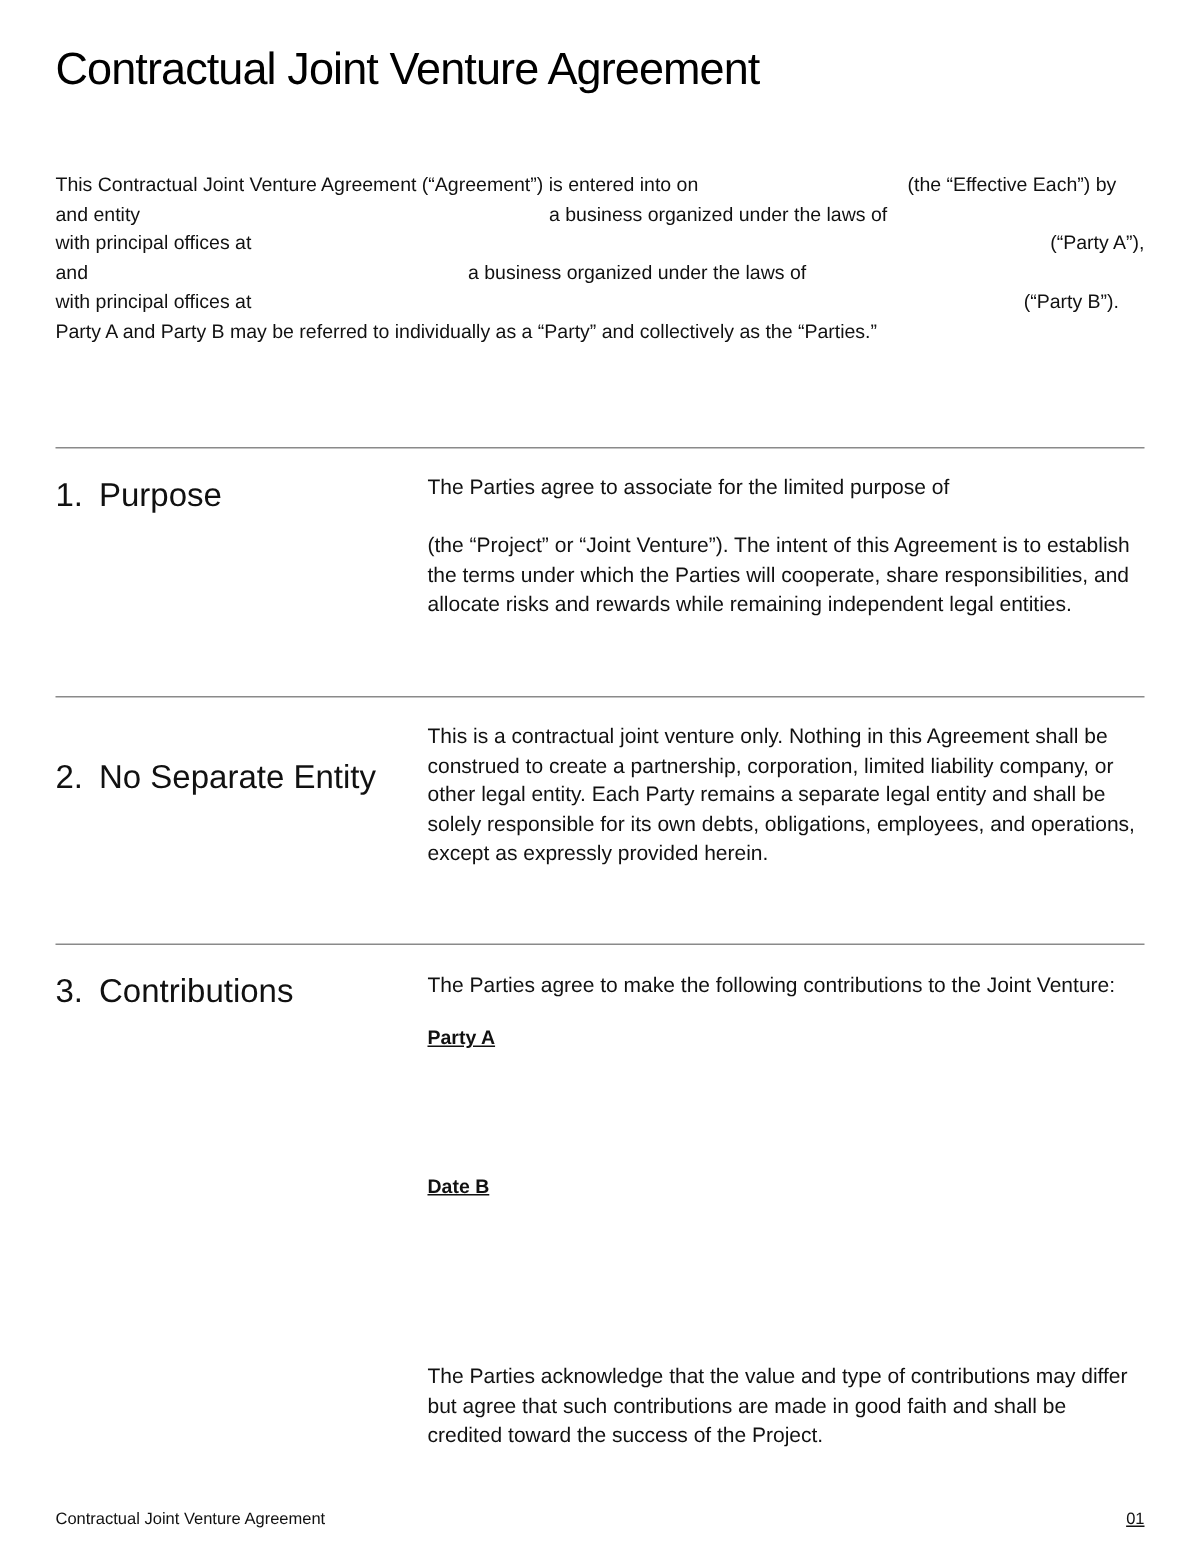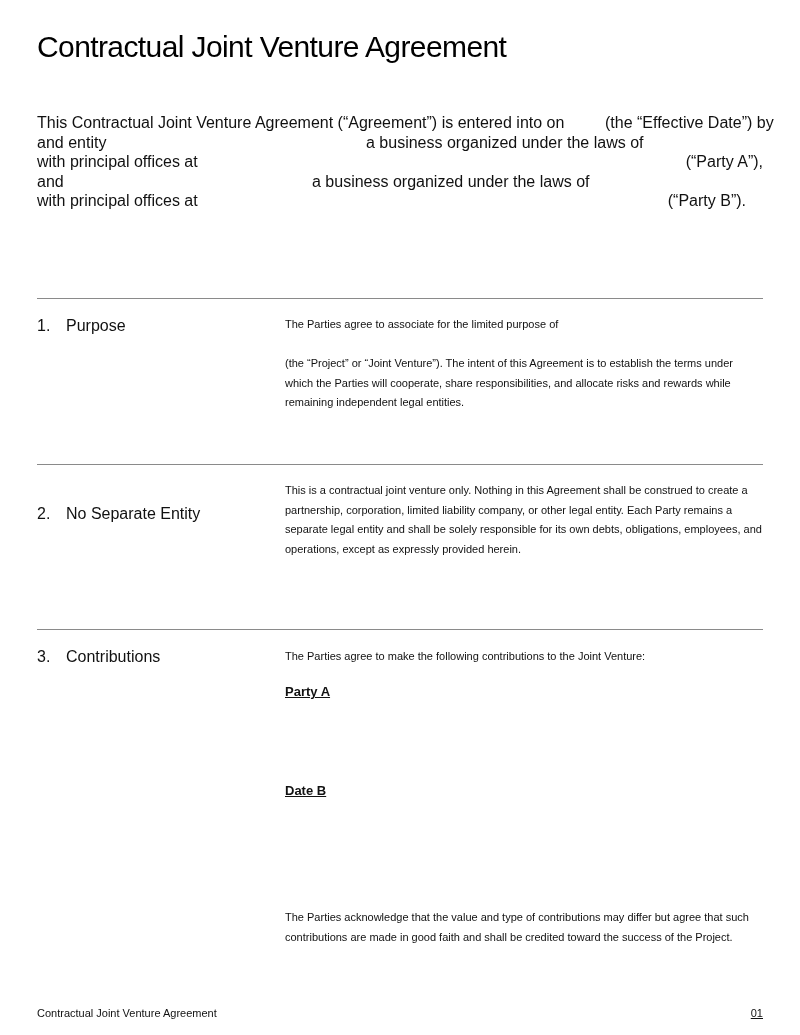--- a/index.html
+++ b/index.html
@@ -5,57 +5,60 @@
   html, body { margin: 0; padding: 0; background: #ffffff; }
   body {
     width: 800px; height: 1035px; position: relative; overflow: hidden;
     font-family: "Liberation Sans", sans-serif; color: #111111;
   }
   .title {
     position: absolute; left: 37px; top: 30px;
     font-size: 30px; letter-spacing: -0.6px; font-weight: normal; margin: 0;
     color: #000;
   }
-  .intro { position: absolute; left: 37px; top: 113px; width: 726px; font-size: 16px; text-decoration: underline; }
+  .intro { position: absolute; left: 37px; top: 113px; width: 726px; font-size: 13px; text-decoration: underline; }
   .intro .line { position: relative; height: 19.6px; line-height: 19.6px; white-space: nowrap; }
   .intro .line span { position: absolute; top: 0; }
   .rule { position: absolute; left: 37px; width: 726px; height: 1px; background: #8a8a8a; }
-  .sec-heading { position: absolute; left: 37px; font-size: 16px; color: #111; }
+  .sec-heading { position: absolute; left: 37px; font-size: 22px; color: #111; }
   .sec-heading .num { display: inline-block; width: 29px; }
-  .sec-body { position: absolute; left: 285px; width: 478px; font-size: 11px; line-height: 19.6px; }
+  .sec-body { position: absolute; left: 285px; width: 478px; font-size: 14px; line-height: 19.6px; }
   .sec-body p { margin: 0; }
   .sub-label { position: absolute; left: 285px; font-size: 13px; font-weight: bold; color: #111; text-decoration: underline; }
   .footer-left { position: absolute; left: 37px; top: 1007px; font-size: 11px; }
   .footer-right { position: absolute; right: 37px; top: 1007px; font-size: 11px; text-decoration: underline; }
 </style>
 </head>
 <body>
 
 <h1 class="title">Contractual Joint Venture Agreement</h1>
 
 <div class="intro">
   <div class="line">
     <span style="left:0">This Contractual Joint Venture Agreement (“Agreement”) is entered into on</span>
-    <span style="left:568px">(the “Effective Date”) by</span>
+    <span style="left:568px">(the “Effective Each”) by</span>
   </div>
   <div class="line">
     <span style="left:0">and entity</span>
     <span style="left:329px">a business organized under the laws of</span>
   </div>
   <div class="line">
     <span style="left:0">with principal offices at</span>
     <span style="right:0">(“Party A”),</span>
   </div>
   <div class="line">
     <span style="left:0">and</span>
     <span style="left:275px">a business organized under the laws of</span>
   </div>
   <div class="line">
     <span style="left:0">with principal offices at</span>
     <span style="right:17px">(“Party B”).</span>
+  </div>
+  <div class="line">
+    <span style="left:0">Party A and Party B may be referred to individually as a “Party” and collectively as the “Parties.”</span>
   </div>
 </div>
 
 <div class="rule" style="top:298px"></div>
 <div class="sec-heading" style="top:317px">
   <span class="num">1.</span><span>Purpose</span>
 </div>
 <div class="sec-body" style="top:315px">
   <p>The Parties agree to associate for the limited purpose of</p>
   <p style="margin-top:19.6px">(the “Project” or “Joint Venture”). The intent of this Agreement is to establish the terms under which the Parties will cooperate, share responsibilities, and allocate risks and rewards while remaining independent legal entities.</p>

